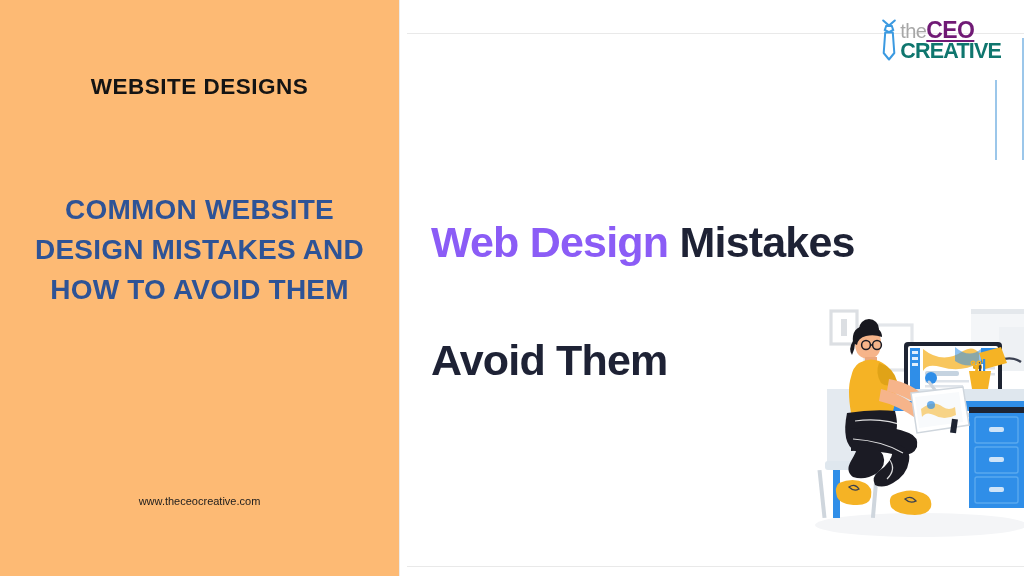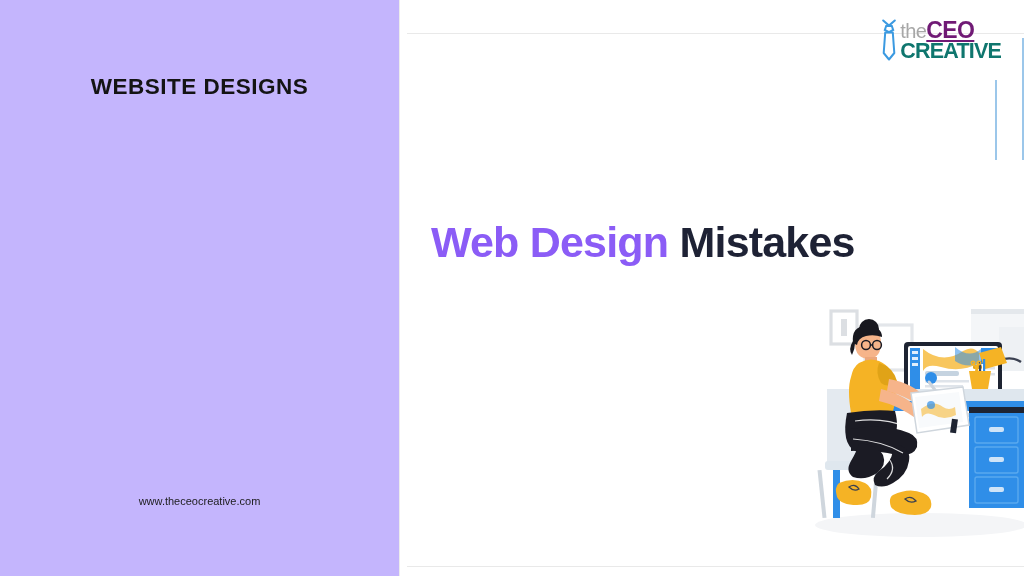--- a/index.html
+++ b/index.html
@@ -9,21 +9,21 @@
     background:#ffffff;
     overflow:hidden;
   }
   .page { position:relative; width:1024px; height:576px; display:flex; background:#ffffff; }
 
   
   .left-panel {
     position:relative;
     width:399px;
     height:576px;
-    background:#c4b5fd;
+    background:#fdba74;
     flex:0 0 399px;
   }
   .kicker {
     position:absolute;
     top:74px; left:0; width:399px;
     text-align:center;
     font-size:22.5px;
     font-weight:bold;
     letter-spacing:0.5px;
     color:#141414;
@@ -130,20 +130,21 @@
   }
   .illus svg { display:block; width:221px; height:243px; }
 </style>
 </head>
 <body>
 
 <div class="page">
 
   <div class="left-panel">
     <div class="kicker">WEBSITE DESIGNS</div>
+    <div class="left-title">COMMON WEBSITE DESIGN MISTAKES AND HOW TO AVOID THEM</div>
     <div class="site-url">www.theceocreative.com</div>
   </div>
 
   <div class="right-panel">
 
     <div class="rp-left-edge"></div>
     <div class="rp-top-rule"></div>
     <div class="rp-bottom-rule"></div>
     <div class="vrule vrule-a"></div>
     <div class="vrule vrule-b"></div>
@@ -159,20 +160,21 @@
           <span class="logo-the">the</span>
             <span class="logo-ceo">CEO</span>
         </div>
         <div class="logo-creative">CREATIVE</div>
       </div>
     </div>
 
     <div class="headline">
       <span class="hl-blue">Web Design</span><span> Mistakes</span><br>
       <br>
+      <span>Avoid Them</span>
     </div>
 
     <div class="illus">
       <svg viewBox="0 0 221 243">
 
         <rect x="0" y="0" width="221" height="243" fill="#ffffff"></rect>
 
         <g>
           <rect x="28" y="14" width="26" height="33" fill="none" stroke="#dcdfe3" stroke-width="3.2"></rect>
           <rect x="38" y="22" width="6" height="17" fill="#dcdfe3"></rect>

